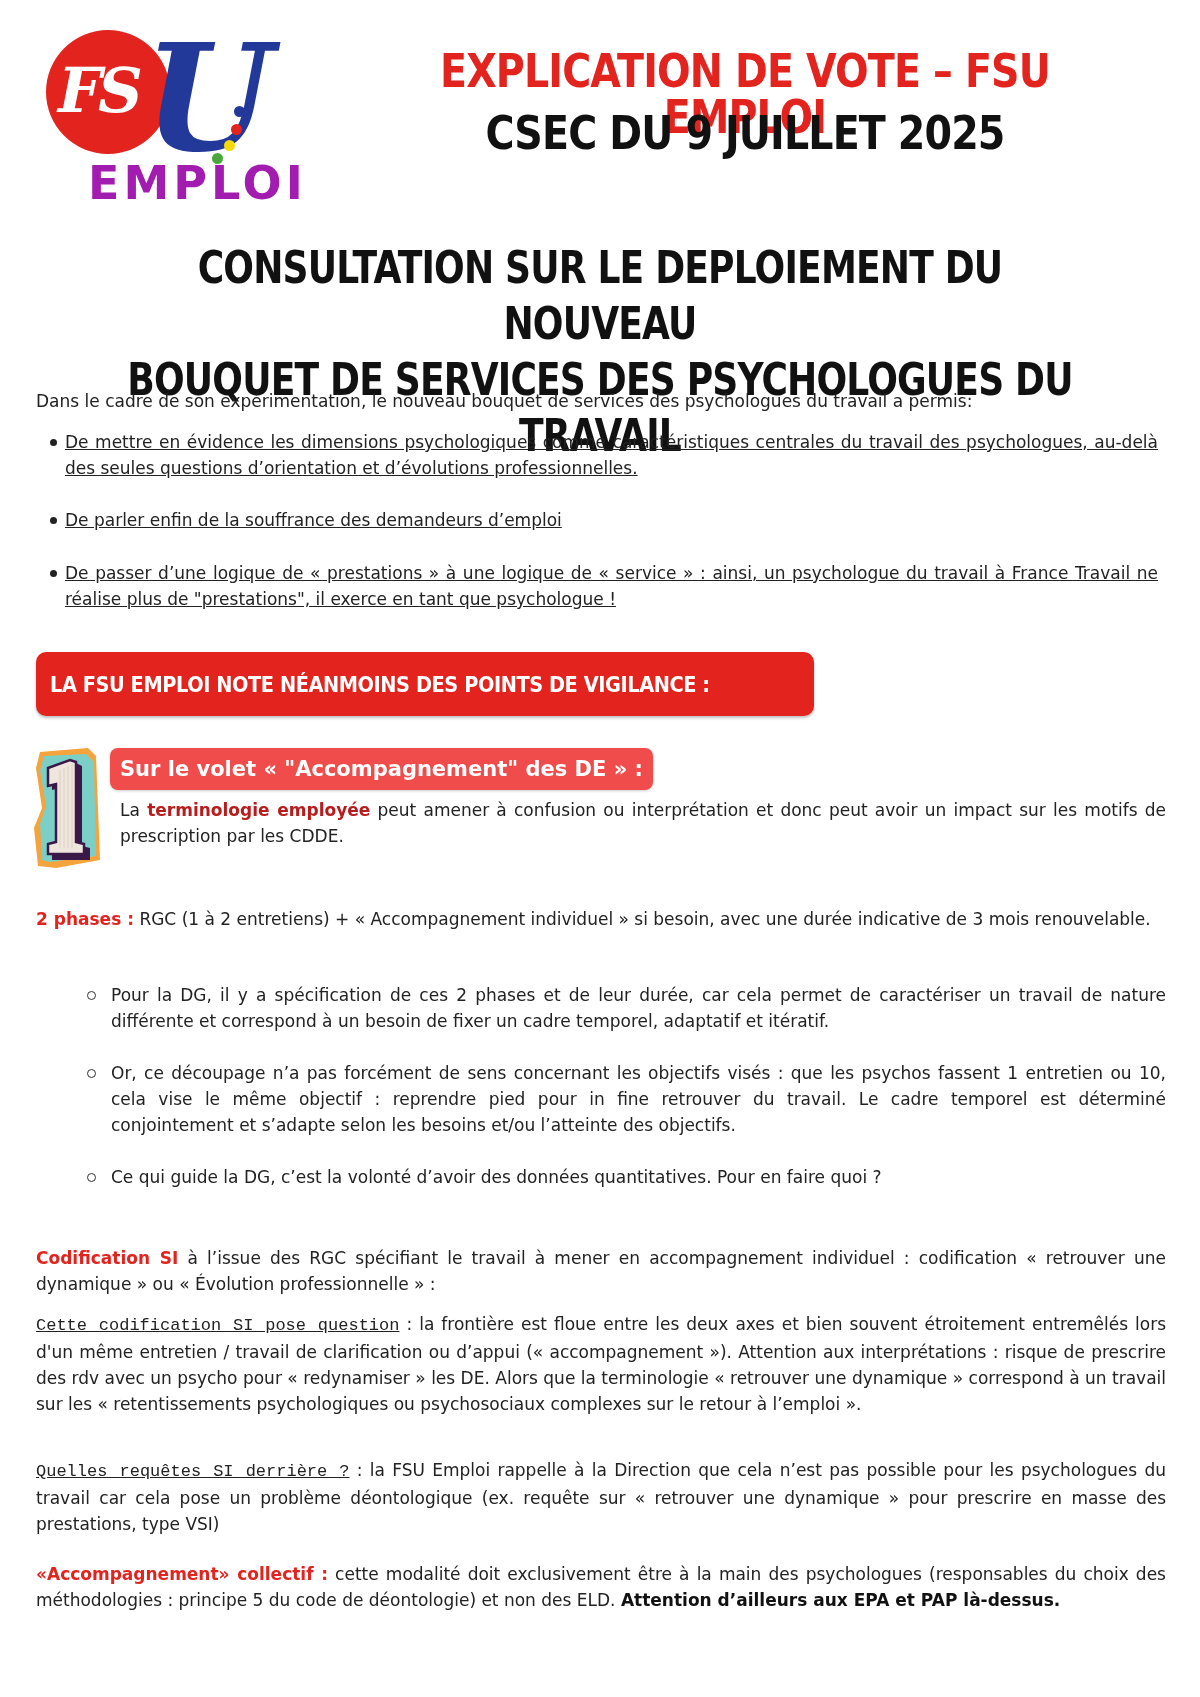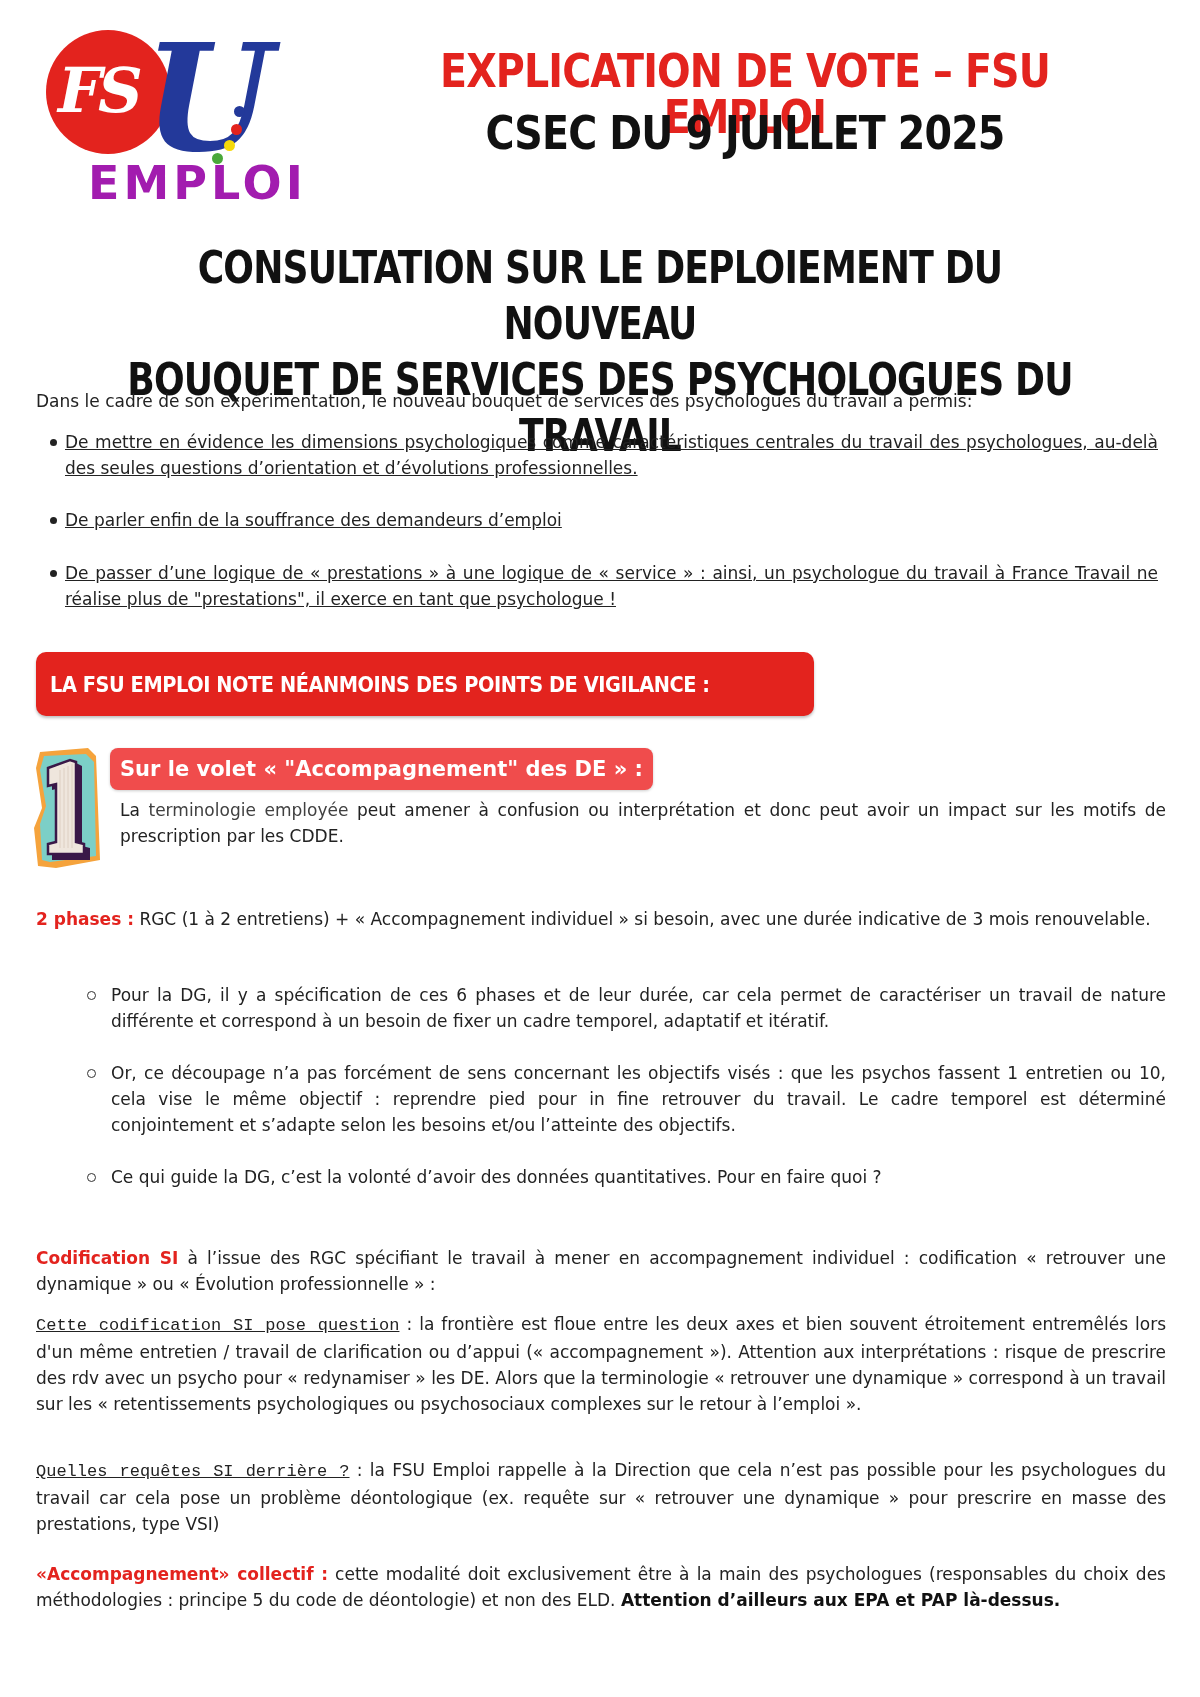--- a/index.html
+++ b/index.html
@@ -28,21 +28,21 @@
           font-family: "DejaVu Sans", sans-serif; font-weight: bold; font-size: 46px;
           color: #111111; line-height: 1; letter-spacing: -1px; transform: scaleX(0.86); transform-origin: center; }
   .title { left: 20px; top: 240px; width: 1160px; text-align: center;
            font-family: "DejaVu Sans", sans-serif; font-weight: bold; font-size: 44px;
            color: #111111; line-height: 56px; letter-spacing: -1px; transform: scaleX(0.82); transform-origin: center; }
 
   
   .txt { font-family: "DejaVu Sans", sans-serif; font-size: 17px; line-height: 26px; color: #222222; }
   .just { text-align: justify; }
   .red { color: #e3231e; font-weight: bold; }
-  .dred { color: #404040; font-weight: normal; }
+  .dred { color: #b91c1c; font-weight: bold; }
   .bold { font-weight: bold; color: #111111; }
   .ul { text-decoration: underline; font-family: Liberation Mono, monospace; }
 
   .intro { left: 36px; top: 388px; width: 1130px; }
   .bullet { position: absolute; left: 48px; width: 12px; height: 26px; }
   .bullet::before { content: ""; position: absolute; left: 2px; top: 10px; width: 7px; height: 7px;
                     border-radius: 50%; background: #222; }
   .bul-text { left: 65px; width: 1093px; text-decoration: underline; }
 
   .circ { position: absolute; width: 12px; height: 26px; }
@@ -119,21 +119,21 @@
 </div>
 <div class="abs txt just" style="left:120px; top:797px; width:1046px;">
   <span>La </span><span class="dred">terminologie employée</span><span> peut amener à confusion ou interprétation et donc peut avoir un impact sur les motifs de prescription par les CDDE.</span>
 </div>
 
 <div class="abs txt just" style="left:36px; top:906px; width:1130px;">
   <span class="red">2 phases :</span><span> RGC (1 à 2 entretiens) + « Accompagnement individuel » si besoin, avec une durée indicative de 3 mois renouvelable.</span>
 </div>
 
 <span class="circ" style="left:86px; top:982px;"></span>
-<div class="abs txt just" style="left:111px; top:982px; width:1055px;">Pour la DG, il y a spécification de ces 6 phases et de leur durée, car cela permet de caractériser un travail de nature différente et correspond à un besoin de fixer un cadre temporel, adaptatif et itératif.</div>
+<div class="abs txt just" style="left:111px; top:982px; width:1055px;">Pour la DG, il y a spécification de ces 2 phases et de leur durée, car cela permet de caractériser un travail de nature différente et correspond à un besoin de fixer un cadre temporel, adaptatif et itératif.</div>
 
 <span class="circ" style="left:86px; top:1060px;"></span>
 <div class="abs txt just" style="left:111px; top:1060px; width:1055px;">Or, ce découpage n’a pas forcément de sens concernant les objectifs visés : que les psychos fassent 1 entretien ou 10, cela vise le même objectif : reprendre pied pour in fine retrouver du travail. Le cadre temporel est déterminé conjointement et s’adapte selon les besoins et/ou l’atteinte des objectifs.</div>
 
 <span class="circ" style="left:86px; top:1164px;"></span>
 <div class="abs txt just" style="left:111px; top:1164px; width:1055px;">Ce qui guide la DG, c’est la volonté d’avoir des données quantitatives. Pour en faire quoi ?</div>
 
 <div class="abs txt just" style="left:36px; top:1245px; width:1130px;">
   <span class="red">Codification SI</span><span> à l’issue des RGC spécifiant le travail à mener en accompagnement individuel : codification « retrouver une dynamique » ou « Évolution professionnelle » :</span>
 </div>

